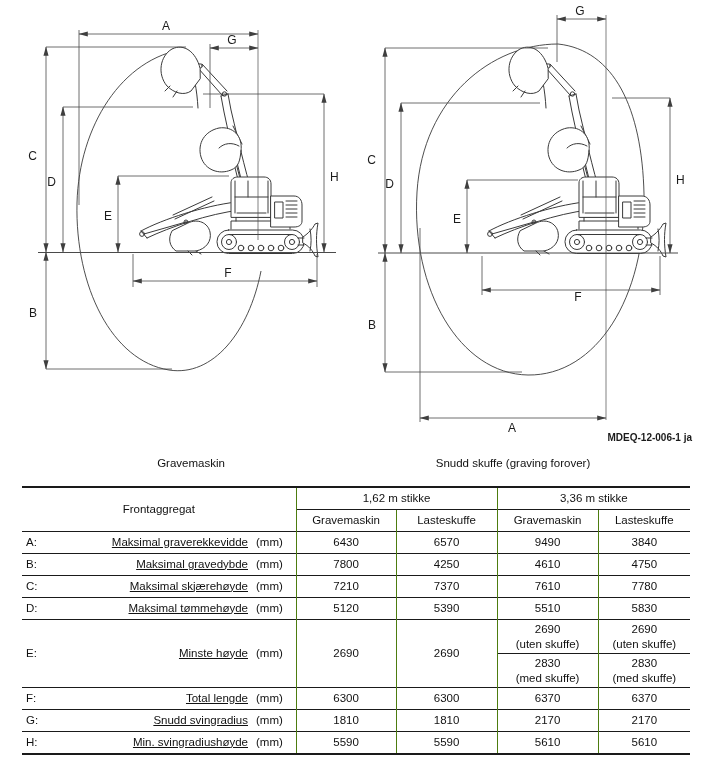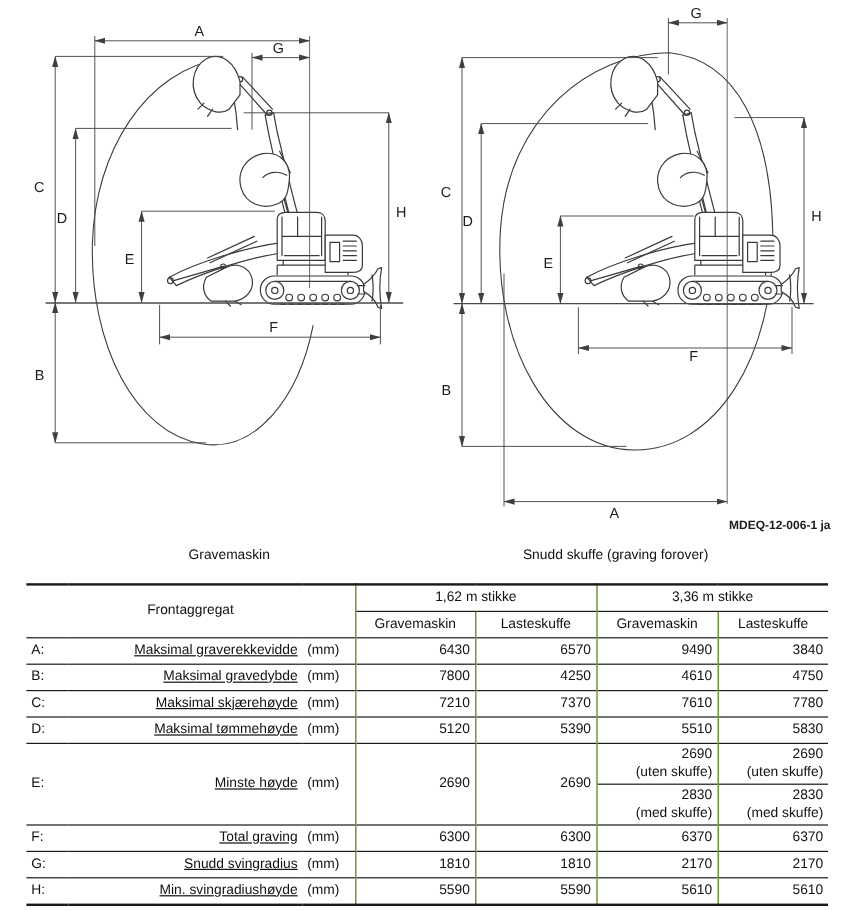--- a/index.html
+++ b/index.html
@@ -14,21 +14,21 @@
   #spec-table-wrap{position:absolute;top:486px;left:22px;}
   table{border-collapse:collapse;table-layout:fixed;width:668px;font-size:11.5px;
         border-top:2.5px solid #1a1a1a;border-bottom:2.5px solid #1a1a1a;}
   td,th{padding:0 4px;height:21px;font-weight:normal;vertical-align:middle;line-height:1.2;}
   th{text-align:center;}
   .bt{border-top:1px solid #1a1a1a;}
   .vl{border-left:1px solid #4d7c0f;}
   .letter{text-align:left;padding-left:4px;}
   .name{text-align:right;padding-left:6px;text-decoration:underline;}
   .unit{text-align:left;padding-right:5px;}
-  .val{text-align:right;}
+  .val{text-align:center;}
   .esub{height:33px;line-height:1.25;}
 </style>
 </head>
 <body>
 
 <div id="page">
 
   <svg id="diagram-svg" width="704" height="452" viewBox="0 0 704 452">
     <defs>
       <marker id="arrow" viewBox="0 0 12 8" refX="11" refY="4" markerWidth="12" markerHeight="8" orient="auto-start-reverse">
@@ -268,21 +268,21 @@
           <div>(med skuffe)</div>
         </td>
         <td class="val vl bt esub">
           <div>2830</div>
           <div>(med skuffe)</div>
         </td>
       </tr>
 
       <tr>
         <td class="letter bt">F:</td>
-        <td class="name bt">Total graving</td>
+        <td class="name bt">Total lengde</td>
         <td class="unit bt">(mm)</td>
         <td class="val vl bt">6300</td>
         <td class="val vl bt">6300</td>
         <td class="val vl bt">6370</td>
         <td class="val vl bt">6370</td>
       </tr>
       <tr>
         <td class="letter bt">G:</td>
         <td class="name bt">Snudd svingradius</td>
         <td class="unit bt">(mm)</td>

